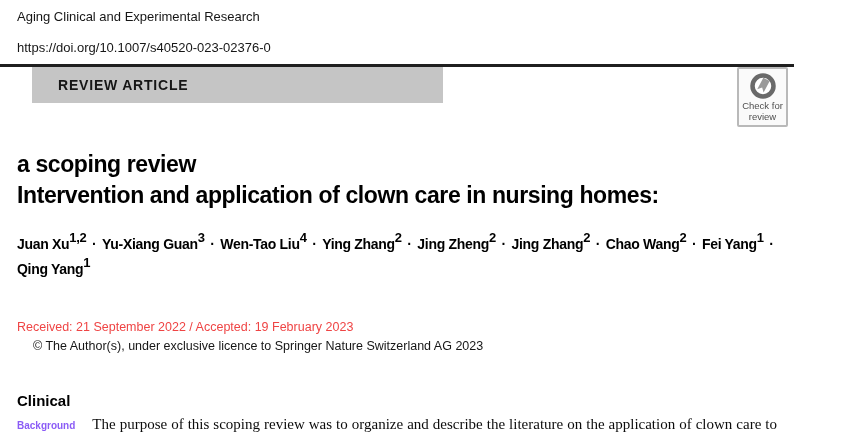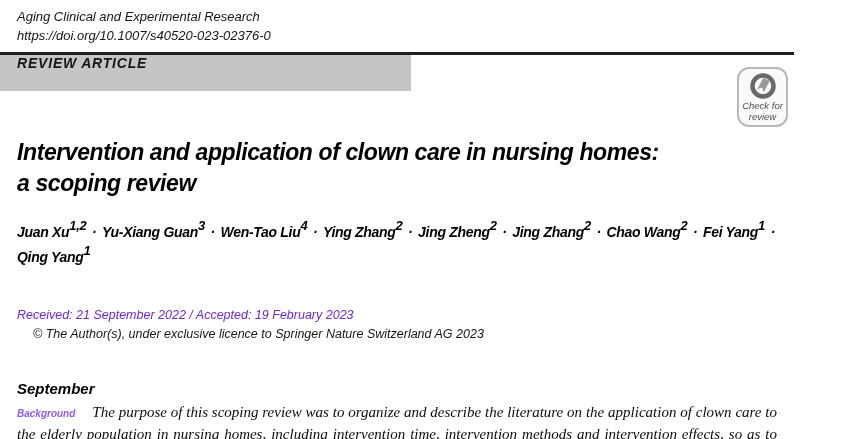--- a/index.html
+++ b/index.html
@@ -4,67 +4,67 @@
 <style>
   html, body { margin: 0; padding: 0; background: #ffffff; }
   .page {
     position: relative;
     width: 794px;
     height: 439px;
     overflow: hidden;
     background: #ffffff;
     font-family: "Liberation Sans", sans-serif;
     color: #111111;
-    font-style: italic;
   }
   .content { padding: 0 17px; }
 
   .journal-line {
     margin-top: 9px;
     font-size: 13px;
     line-height: 15px;
     color: #161616;
   }
   .doi-line {
-    margin-top: 4px;
+    margin-top: 16px;
     font-size: 13px;
     line-height: 15px;
     color: #161616;
   }
 
   .top-rule {
     margin-top: 9px;
     height: 3px;
     background: #1f1f1f;
     width: 100%;
   }
 
   .article-type-banner {
     width: 411px;
     height: 36px;
     background: #c5c5c5;
     display: flex;
-    align-items: flex-start;
+    align-items: center;
     box-sizing: border-box;
-    padding-left: 17px;
+    padding-left: 26px;
+    margin-left: 32px;
   }
   .article-type-label {
     font-size: 14px;
     font-weight: bold;
     letter-spacing: 0.8px;
     color: #161616;
   }
 
   .check-badge {
     position: absolute;
     top: 67px;
     right: 6px;
     width: 47px;
     border: 2px solid #b9b9b9;
-    border-radius: 12px;
+    border-radius: 2px;
     background: #fafafa;
     text-align: center;
     padding: 2px 0 3px 0;
     cursor: pointer;
   }
   .check-badge svg { display: block; margin: 0 auto; }
   .check-badge-text {
     font-size: 9.5px;
     line-height: 10.5px;
     color: #4f4f4f;
@@ -95,21 +95,21 @@
     line-height: 0;
     position: relative;
     top: -1px;
   }
   .authors .sep { font-weight: bold; padding: 0 2px; }
 
   .received-line {
     margin-top: 36px;
     font-size: 12.5px;
     line-height: 19px;
-    color: #6d28d9;
+    color: #ef4444;
   }
   .copyright-line {
     font-size: 12.5px;
     line-height: 19px;
     color: #161616;
     margin-left: 16px;
   }
 
   .abstract-heading {
     margin-top: 36px;
@@ -157,27 +157,27 @@
           <path d="M -3.6 -7.5 L 3.6 -7.5 L 3.6 5.5 L 0 1.8 L -3.6 5.5 Z" fill="#9a9a9a"></path>
         </g>
       </svg>
     </span>
     <div class="check-badge-text">Check for</div>
     <div class="check-badge-text">review</div>
   </div>
 
   <div class="content">
     <div class="article-title">
+      <div>a scoping review</div>
       <div>Intervention and application of clown care in nursing homes:</div>
-      <div>a scoping review</div>
     </div>
 
     <div class="authors"><span>Juan Xu<sup>1,2</sup></span><span class="sep"> · </span><span>Yu-Xiang Guan<sup>3</sup></span><span class="sep"> · </span><span>Wen-Tao Liu<sup>4</sup></span><span class="sep"> · </span><span>Ying Zhang<sup>2</sup></span><span class="sep"> · </span><span>Jing Zheng<sup>2</sup></span><span class="sep"> · </span><span>Jing Zhang<sup>2</sup></span><span class="sep"> · </span><span>Chao Wang<sup>2</sup></span><span class="sep"> · </span><span>Fei Yang<sup>1</sup></span><span class="sep"> · </span><br><span>Qing Yang<sup>1</sup></span></div>
 
     <div class="received-line">Received: 21 September 2022 / Accepted: 19 February 2023</div>
     <div class="copyright-line">© The Author(s), under exclusive licence to Springer Nature Switzerland AG 2023</div>
 
-    <div class="abstract-heading">September</div>
+    <div class="abstract-heading">Clinical</div>
     <div class="abstract-body">
       <span class="para-label">Background</span><span>The purpose of this scoping review was to organize and describe the literature on the application of clown care to the elderly population in nursing homes, including intervention time, intervention methods and intervention effects, so as to provide reference ideas for other scholars to explore clown care programs suitable for the elderly population in nursing homes.</span>
     </div>
   </div>
 </div>
 
 </body></html>

